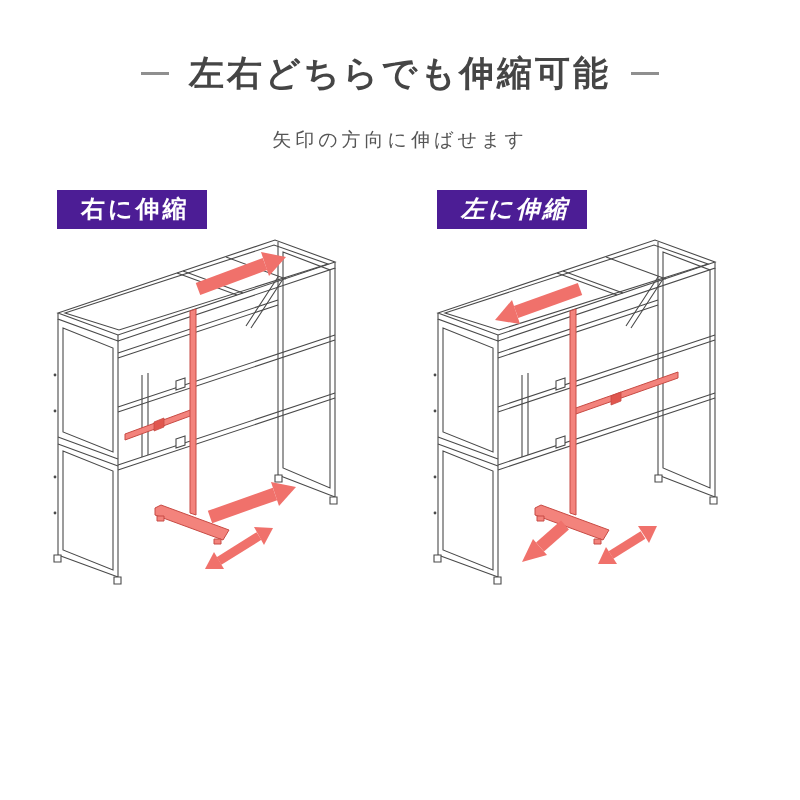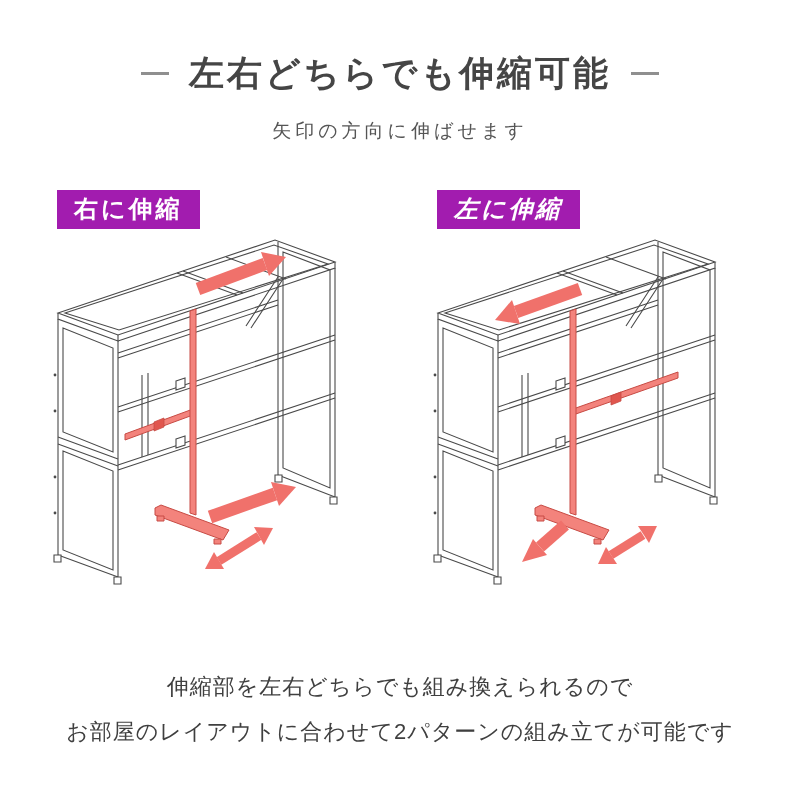--- a/index.html
+++ b/index.html
@@ -5,29 +5,29 @@
   * { margin:0; padding:0; box-sizing:border-box; }
   html,body { width:800px; height:800px; background:#ffffff; overflow:hidden;
               font-family:"Liberation Sans","DejaVu Sans",sans-serif; }
   .page { position:relative; width:800px; height:800px; background:#ffffff; }
 
   
   .header { position:absolute; top:52px; left:0; width:800px; text-align:center; }
   .title-row { display:flex; align-items:center; justify-content:center; gap:20px; }
   .title-rule { width:28px; height:3px; background:#8f8f8f; }
   .page-title { font-size:35px; font-weight:bold; color:#454545; letter-spacing:3px; line-height:1.2; }
-  .subtitle { margin-top:24px; font-size:19px; color:#555555; letter-spacing:4px; }
+  .subtitle { margin-top:33px; font-size:19px; color:#555555; letter-spacing:4px; }
 
   
   .diagram { position:absolute; top:190px; width:370px; height:475px; }
   .diagram.left  { left:30px; }
   .diagram.right { left:410px;font-style:italic; }
-  .diagram-label { display:inline-block; margin-left:27px; background:#a21caf; color:#ffffff;
+  .diagram-label { display:inline-block; margin-left:27px; background:#4c1d95; color:#ffffff;
                    font-size:24px; font-weight:bold; letter-spacing:3px;
-                   padding:6px 17px 7px 17px; line-height:1.1; }
+                   padding:6px 17px 7px 24px; line-height:1.1; }
   .diagram svg { position:absolute; left:0; top:35px; }
 
   
   .ln   { stroke:#4a4a4a; stroke-width:1.1; fill:none; }
   .lnf  { stroke:#4a4a4a; stroke-width:1.1; fill:#ffffff; }
   .dot  { fill:#4a4a4a; }
   .red-part  { fill:#f3837c; stroke:#c74b44; stroke-width:1; }
   .red-clamp { fill:#e0564e; stroke:#c74b44; stroke-width:0.8; }
   .arrow-line { stroke:#f0716b; fill:none; }
   .arrow-head { fill:#f0716b; }
@@ -170,18 +170,14 @@
         </g>
         <g>
           <line class="arrow-line" x1="201" y1="330" x2="233" y2="310" stroke-width="9"></line>
           <polygon class="arrow-head" points="247,301 239,318 228,301"></polygon>
           <polygon class="arrow-head" points="188,339 207,339 196,322"></polygon>
         </g>
       </g>
     </svg>
   </div>
 
-  <div class="footer">
-    <div class="line">伸縮部を左右どちらでも組み換えられるので</div>
-    <div class="line">お部屋のレイアウトに合わせて2パターンの組み立てが可能です</div>
-  </div>
 
 </div>
 
 </body></html>

